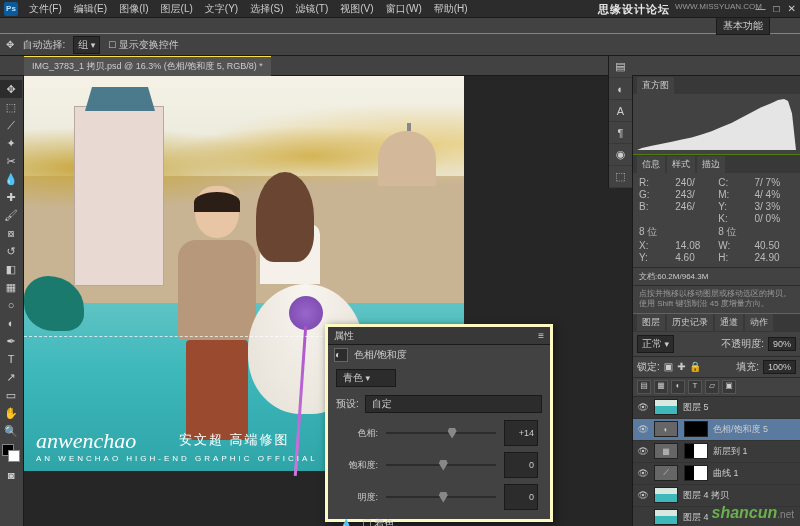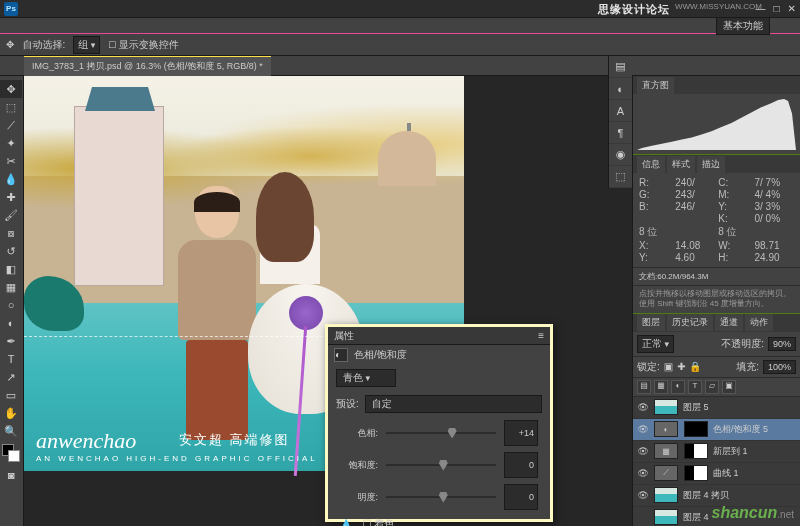--- a/index.html
+++ b/index.html
@@ -96,20 +96,32 @@
 .layer-name{font-size:9px;margin-left:2px}
 .site-wm{position:absolute;bottom:4px;right:6px;z-index:200}
 .site-wm .sc{font-size:16px;font-weight:bold;color:#6ab04c;font-style:italic}
 .site-wm .sc2{font-size:10px;color:#888}
 </style>
 </head>
 <body>
 
 <div class="top-bar">
   <div class="ps-logo">Ps</div>
+  <div class="menu">
+    <span>文件(F)</span>
+    <span>编辑(E)</span>
+    <span>图像(I)</span>
+    <span>图层(L)</span>
+    <span>文字(Y)</span>
+    <span>选择(S)</span>
+    <span>滤镜(T)</span>
+    <span>视图(V)</span>
+    <span>窗口(W)</span>
+    <span>帮助(H)</span>
+  </div>
   <div class="brand-overlay">思缘设计论坛</div>
   <div class="brand-url">WWW.MISSYUAN.COM</div>
   <div class="window-controls">
     <span>―</span>
     <span>□</span>
     <span>✕</span>
   </div>
 </div>
 
 <div class="basic-bar">
@@ -285,21 +297,21 @@
           <span></span>
           <span>K:</span>
           <span><span>0/</span> <span>0%</span></span>
         <span>8 位</span>
           <span></span>
           <span>8 位</span>
           <span></span>
         <span>X:</span>
           <span>14.08</span>
           <span>W:</span>
-          <span>98.71</span>
+          <span>40.50</span>
         <span>Y:</span>
           <span>4.60</span>
           <span>H:</span>
           <span>24.90</span>
       </div>
       <div class="info-doc">文档:60.2M/964.3M</div>
       <div class="info-hint">点按并拖移以移动图层或移动选区的拷贝。使用 Shift 键强制沿 45 度增量方向。</div>
     </div>
 
     <div class="panel" style="flex:1;display:flex;flex-direction:column">

